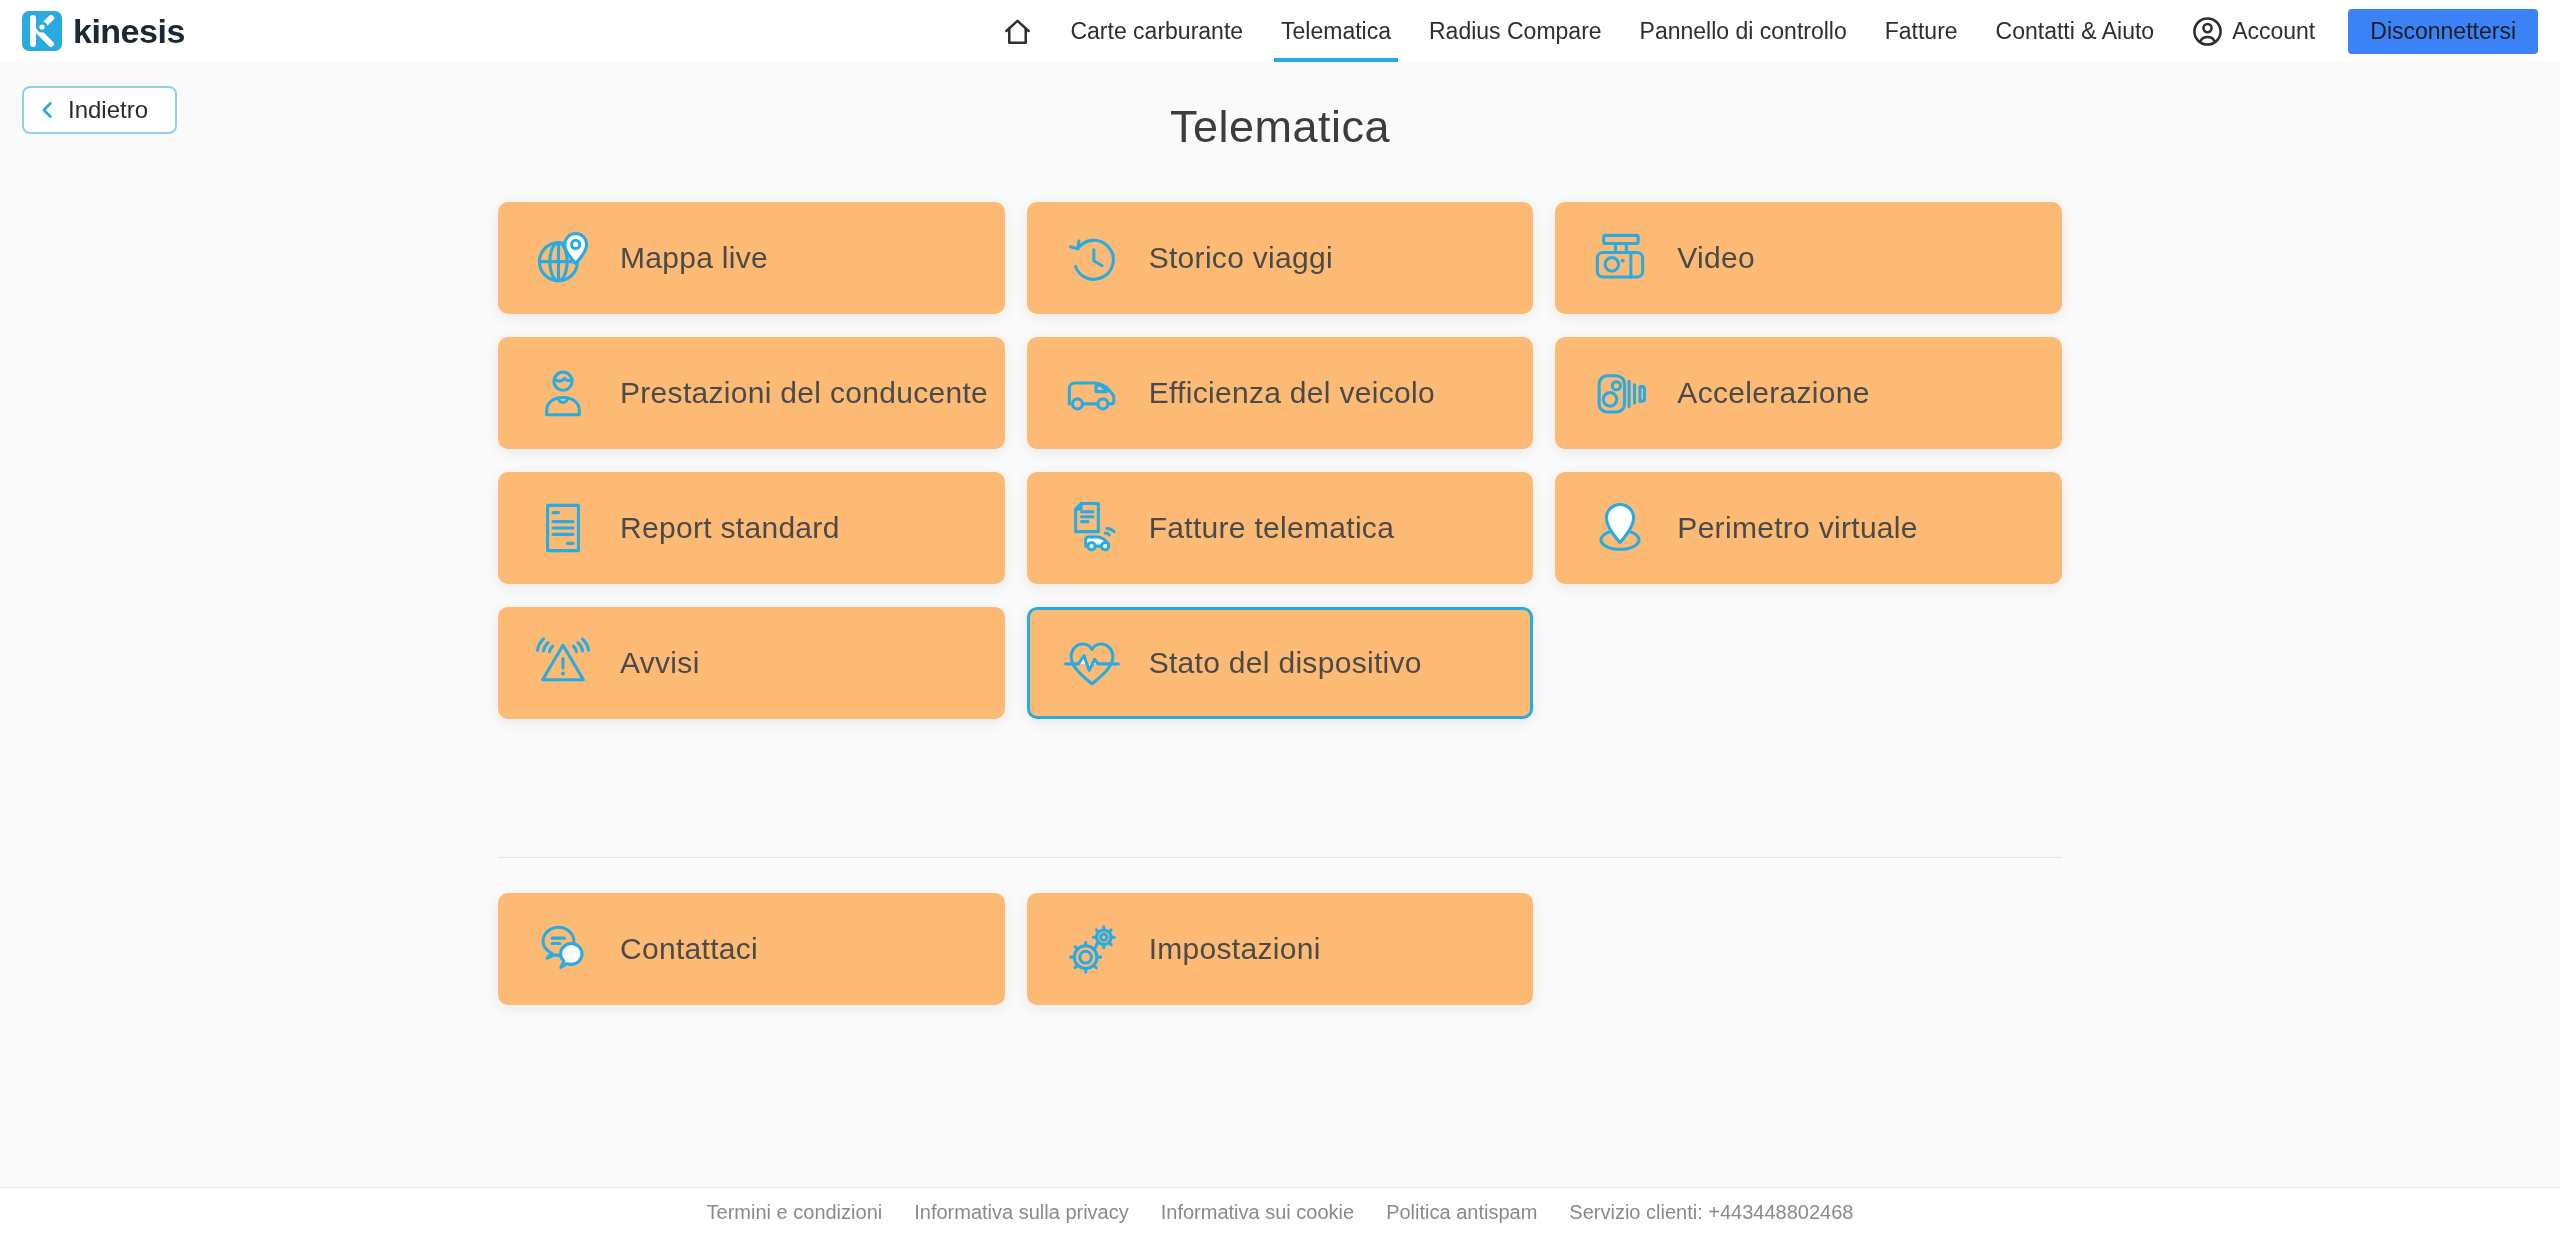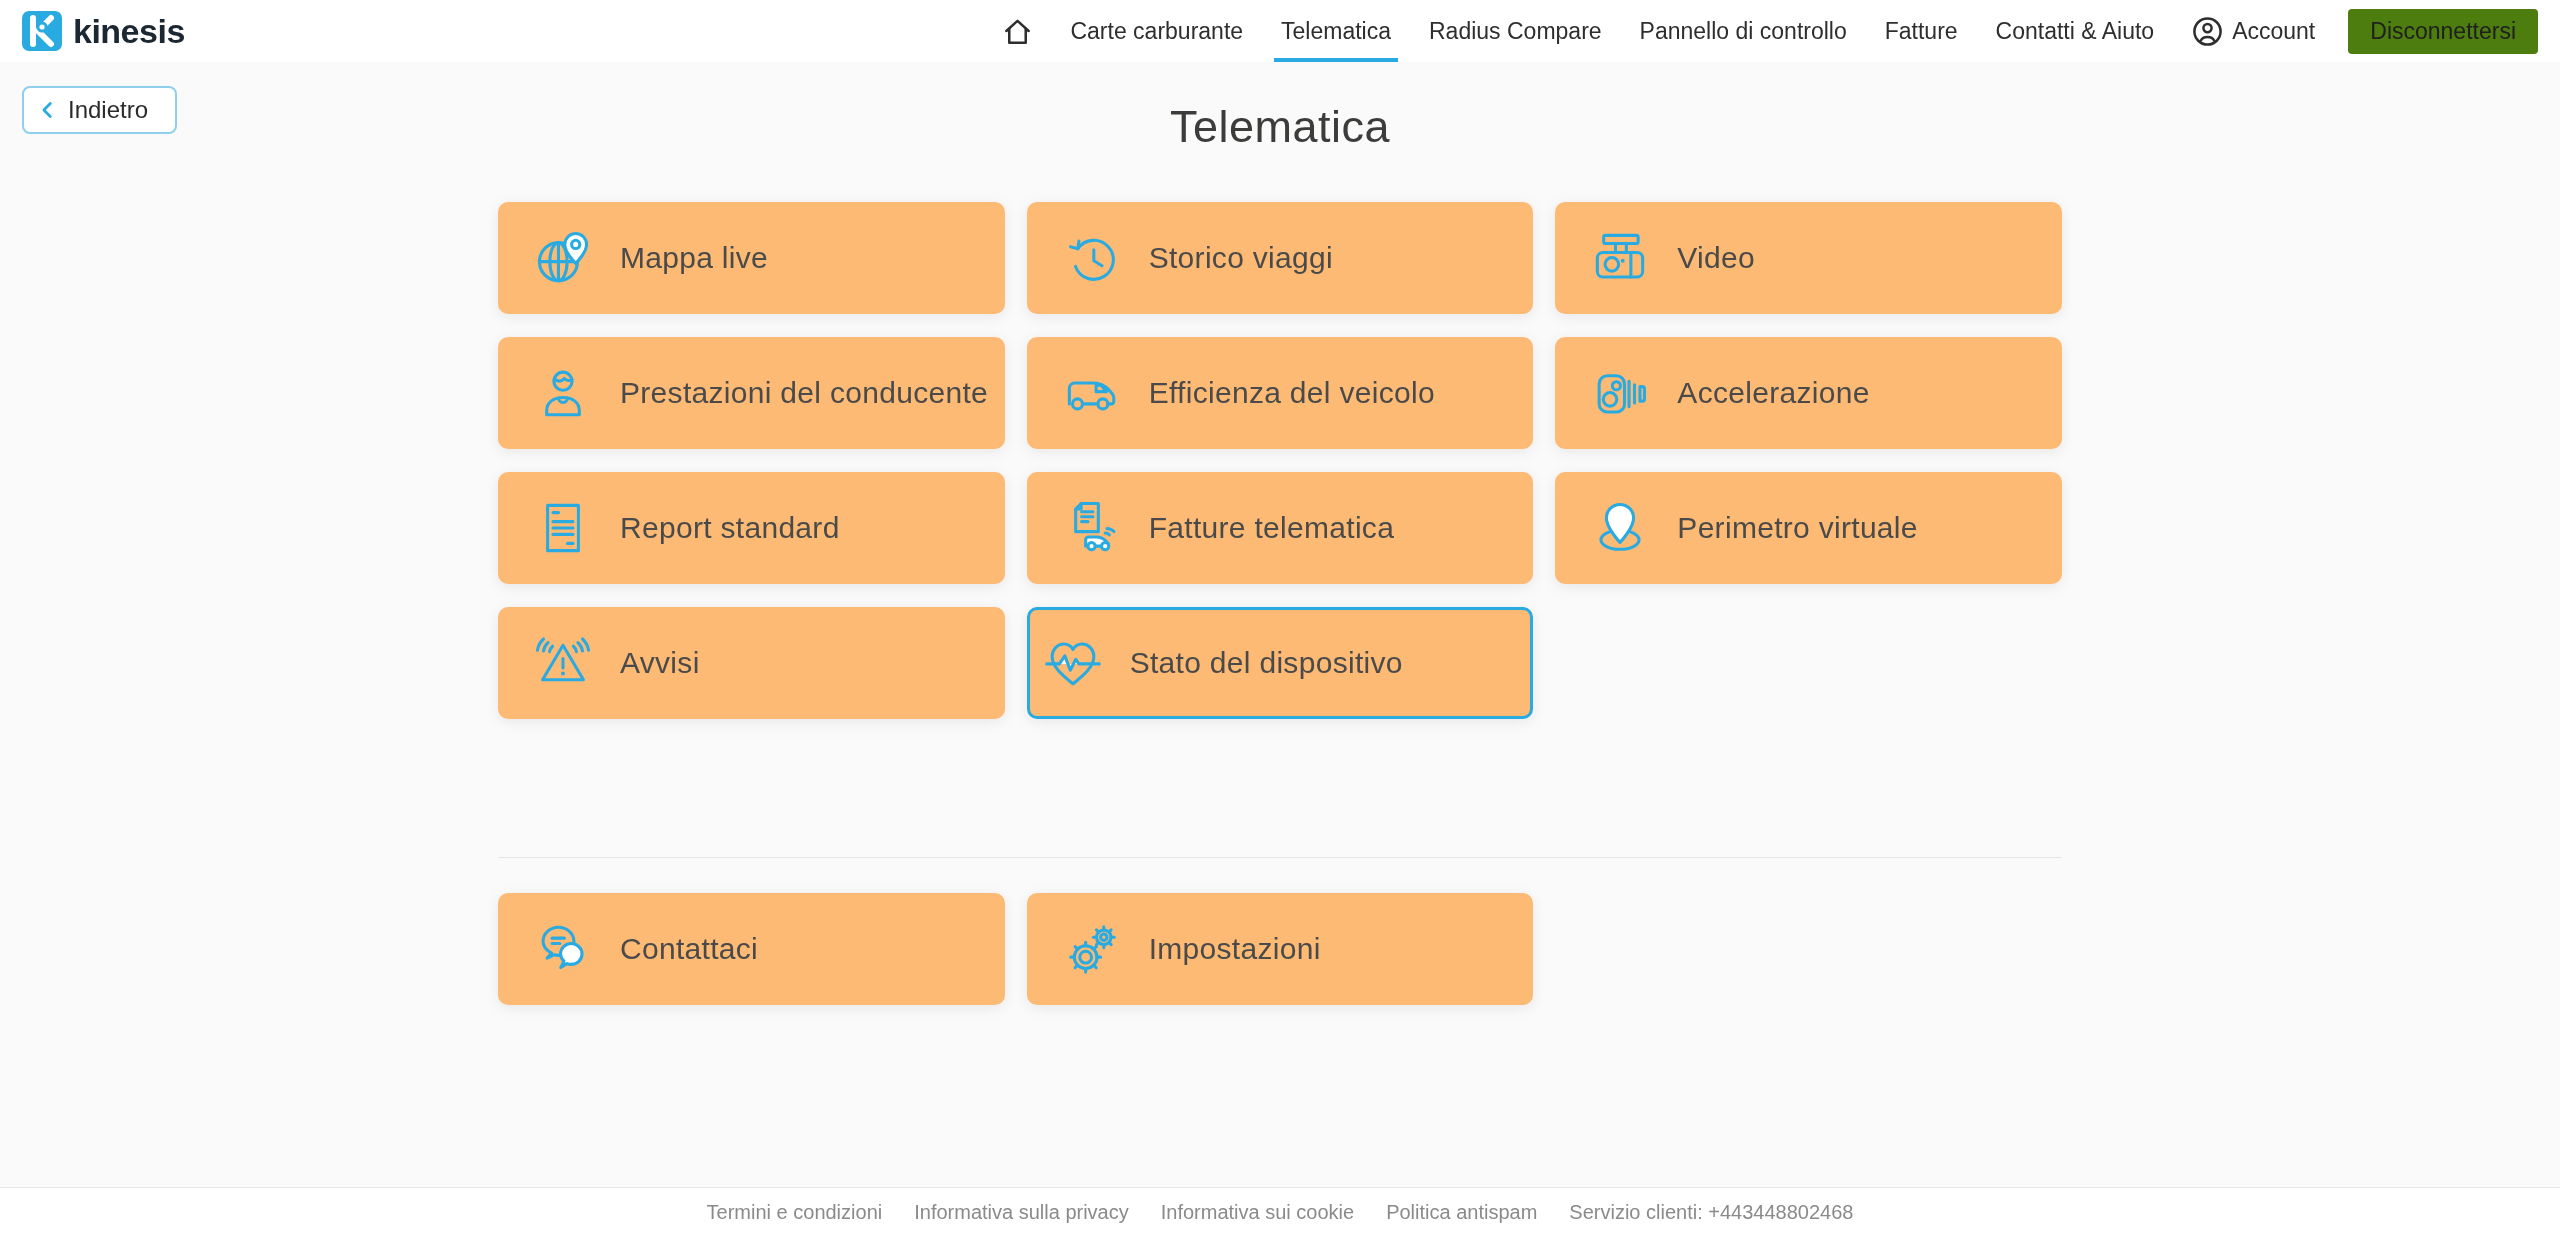--- a/index.html
+++ b/index.html
@@ -17,39 +17,39 @@
   .brand { display: flex; align-items: center; gap: 11px; cursor: pointer; }
   .brand-name { font-size: 34px; font-weight: 700; color: var(--brand_text, #1b2733); letter-spacing: -0.5px; }
   .nav { margin-left: auto; display: flex; align-items: center; height: 62px; }
   .nav-home { margin: 0 18px; display: flex; align-items: center; cursor: pointer; }
   .nav-item { font-size: 23px; color: var(--nav_text, #2e2e2e); padding: 0 19px; height: 62px;
               display: flex; align-items: center; position: relative; cursor: pointer; white-space: nowrap; }
   .nav-item.active::after { content: ""; position: absolute; left: 12px; right: 12px; bottom: 0;
                             height: 4px; background: var(--accent, #29abe2); }
   .account { display: flex; align-items: center; gap: 9px; padding: 0 19px; height: 62px;
              font-size: 23px; color: var(--nav_text, #2e2e2e); cursor: pointer; }
-  .logout-btn { margin-left: 14px; background: #4d7c0f; border: none; border-radius: 4px;
+  .logout-btn { margin-left: 14px; background: #3b82f6; border: none; border-radius: 4px;
                 height: 45px; padding: 0 22px; font-size: 23px; color: #1f1f1f;
                 font-family: inherit; cursor: pointer; }
 
   
   .main { flex: 1 1 auto; position: relative; }
   .back-btn { position: absolute; top: 24px; left: 22px; display: inline-flex; align-items: center;
               gap: 9px; background: #fff; border: 2px solid #8fcfee; border-radius: 8px;
               height: 48px; padding: 0 27px 0 13px; font-size: 24px; color: #2b2b2b;
               font-family: inherit; cursor: pointer; }
   .page-title { padding-top: 42px; text-align: center; font-size: 45px; line-height: 1;
                 font-weight: 500; color: #3c3c3b; letter-spacing: 0.5px; }
 
   .grid { width: 1564px; margin: 53px auto 0; display: grid;
           grid-template-columns: repeat(3, 1fr); column-gap: 22px; row-gap: 23px; }
   .card { height: 112px; background: #fdba74; border-radius: 10px;
           box-shadow: 0 3px 14px rgba(0,0,0,.08); display: flex; align-items: center;
           padding-left: 36px; cursor: pointer; }
-  .card.highlight { border: 3px solid var(--accent, #29abe2); padding-left: 14px; }
+  .card.highlight { border: 3px solid var(--accent, #29abe2); padding-left: 33px; }
   .card-label { margin-left: 28px; font-size: 30px; color: var(--card_text, #4a4a4a); letter-spacing: 0.3px; }
 
   .divider { width: 1564px; height: 1px; background: #e5e5e5; margin: 138px auto 0; }
   .grid.secondary { margin-top: 35px; }
 
   
   .footer { flex: 0 0 auto; height: 50px; background: #fff; border-top: 1px solid #e8e8e8;
             display: flex; align-items: center; justify-content: center; gap: 32px; }
   .footer a { font-size: 20px; color: var(--footer_text, #8a8a8a); text-decoration: none; cursor: pointer; }
   .footer span { font-size: 20px; color: var(--footer_text, #8a8a8a); }

